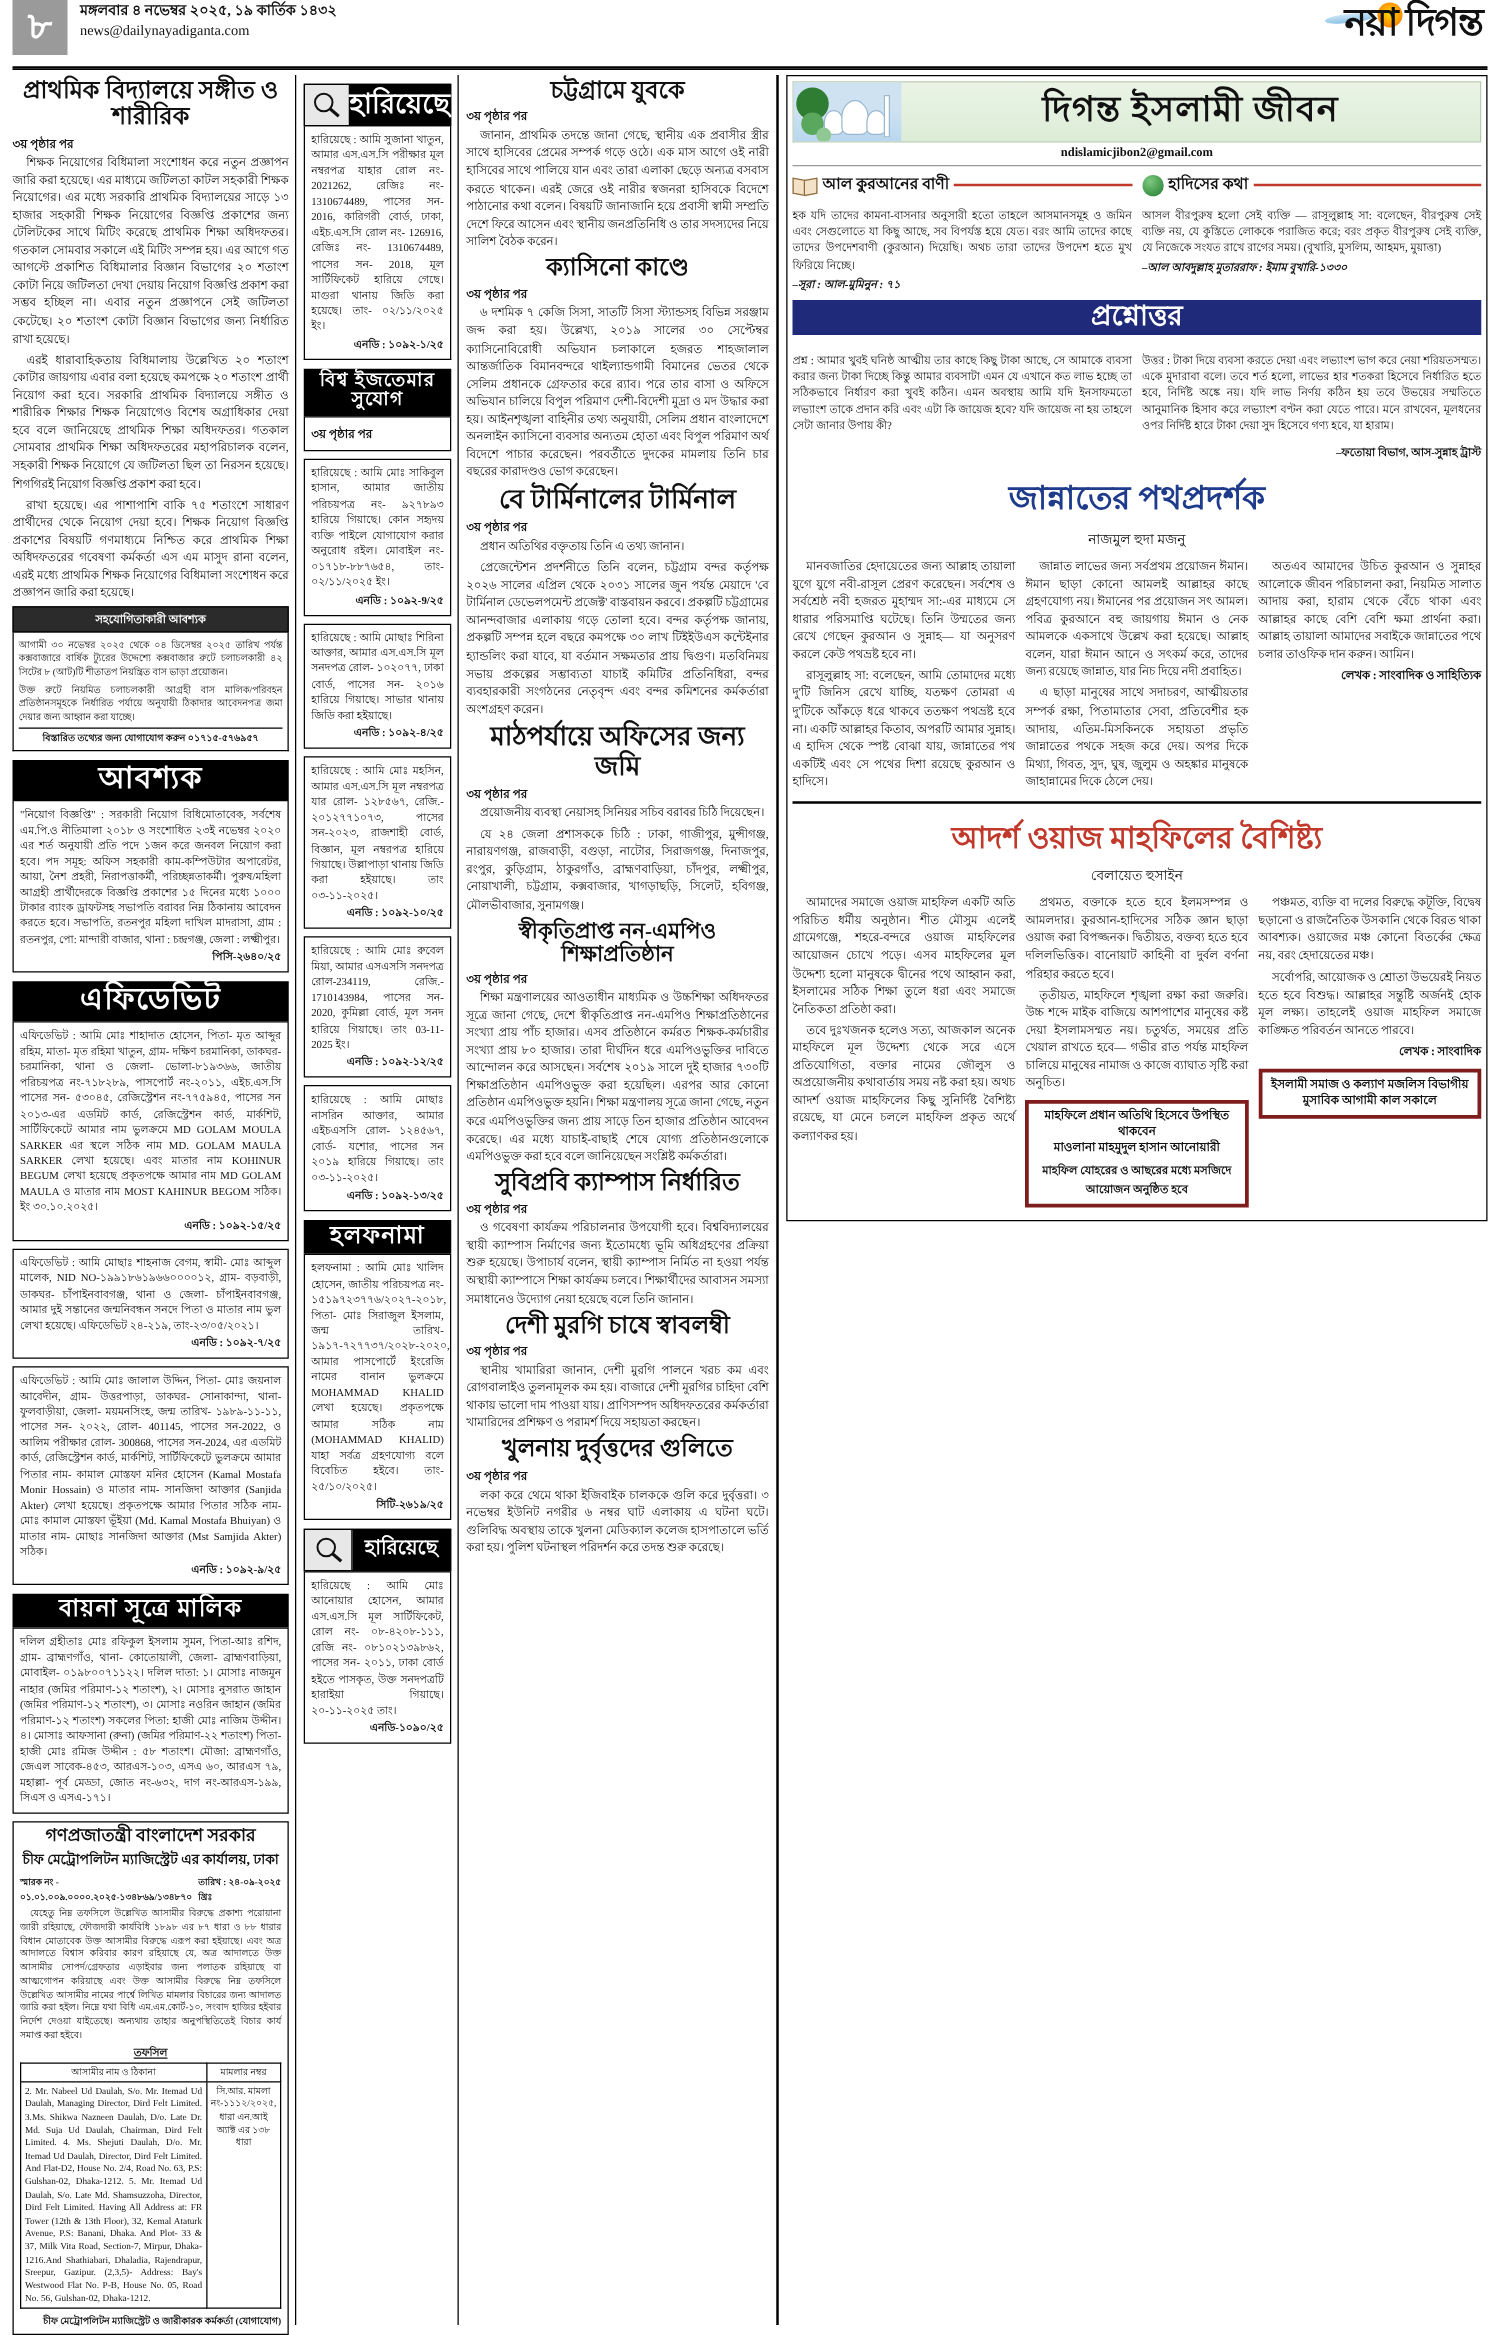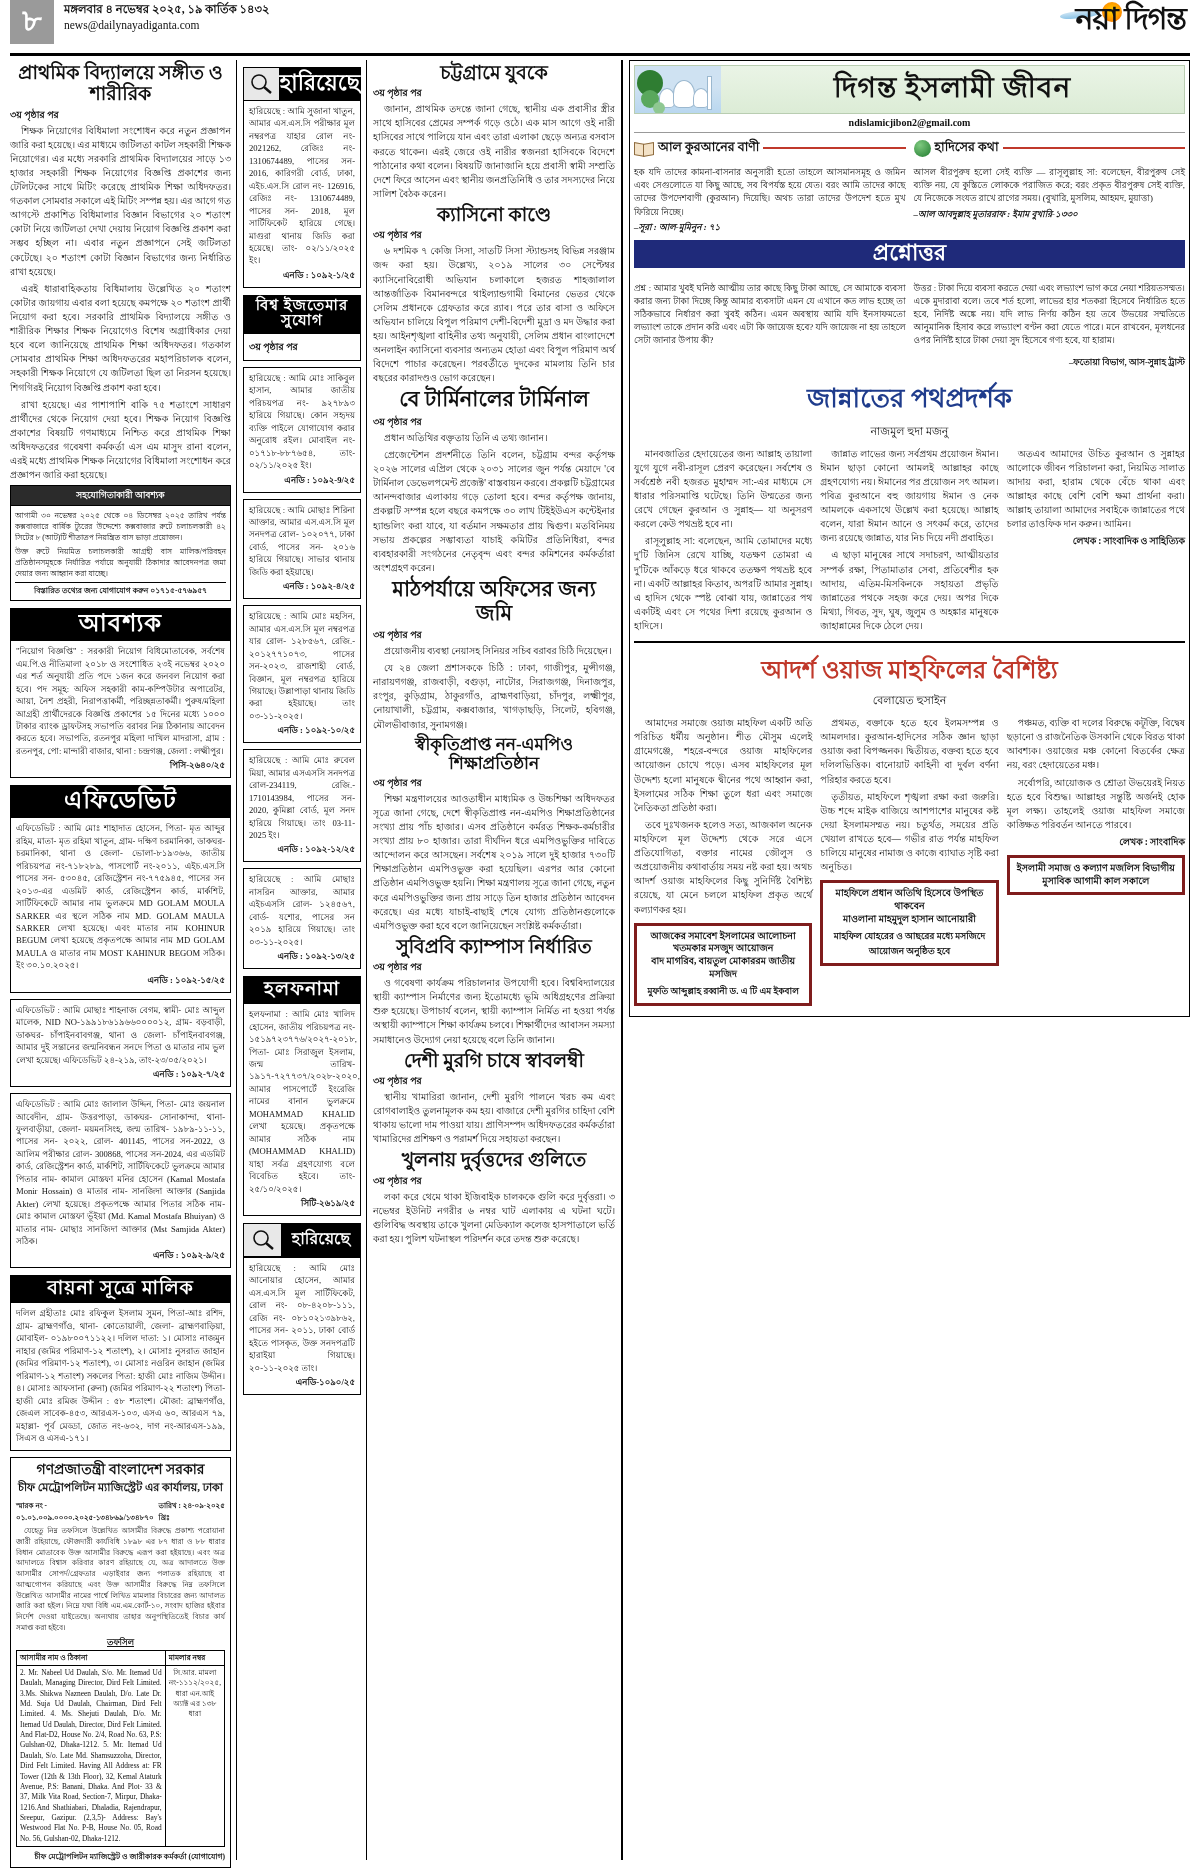--- a/index.html
+++ b/index.html
@@ -127,21 +127,21 @@
   .byline { text-align:center; font-size:11px; font-weight:normal; margin-bottom:5px; }
   .three { display:flex; gap:8px; }
   .three > div { flex:1; }
 
   .boxnote { border:3px solid #7f1d1d; padding:4px; margin:6px 0; }
   .boxnote .t { text-align:center; font-size:9.5px; font-weight:bold; line-height:1.35; }
   .boxnote .n { text-align:center; font-size:9px; font-weight:bold; margin-top:3px; }
 
   .tbl { width:100%; border-collapse:collapse; font-size:7.4px; }
   .tbl th, .tbl td { border:1px solid #000; padding:2px 3px; vertical-align:top; line-height:1.4; }
-  .tbl th { text-align:left; font-weight:bold; }
+  .tbl th { text-align:center; font-weight:normal; }
   .tbl td.en { font-family:"Liberation Serif", serif; text-align:justify; }
 </style>
 </head>
 <body>
 
 <div class="page">
 
   <div class="masthead">
     <div class="pageno">৮</div>
     <div class="masthead-meta">
@@ -388,27 +388,20 @@
           </div>
 
           <div class="rule2"></div>
 
           <div class="feature-title red">আদর্শ ওয়াজ মাহফিলের বৈশিষ্ট্য</div>
           <div class="byline">বেলায়েত হুসাইন</div>
           <div class="three">
             <div>
               <p class="body">আমাদের সমাজে ওয়াজ মাহফিল একটি অতি পরিচিত ধর্মীয় অনুষ্ঠান। শীত মৌসুম এলেই গ্রামেগঞ্জে, শহরে-বন্দরে ওয়াজ মাহফিলের আয়োজন চোখে পড়ে। এসব মাহফিলের মূল উদ্দেশ্য হলো মানুষকে দ্বীনের পথে আহ্বান করা, ইসলামের সঠিক শিক্ষা তুলে ধরা এবং সমাজে নৈতিকতা প্রতিষ্ঠা করা।</p>
               <p class="body">তবে দুঃখজনক হলেও সত্য, আজকাল অনেক মাহফিলে মূল উদ্দেশ্য থেকে সরে এসে প্রতিযোগিতা, বক্তার নামের জৌলুস ও অপ্রয়োজনীয় কথাবার্তায় সময় নষ্ট করা হয়। অথচ আদর্শ ওয়াজ মাহফিলের কিছু সুনির্দিষ্ট বৈশিষ্ট্য রয়েছে, যা মেনে চললে মাহফিল প্রকৃত অর্থে কল্যাণকর হয়।</p>
-              <div class="boxnote">
-                <div class="t">আজকের সমাবেশ ইসলামের আলোচনা</div>
-                <div class="t">খতমকার মসজুদ আয়োজন</div>
-                <div class="t">বাদ মাগরিব, বায়তুল মোকাররম জাতীয় মসজিদ</div>
-                <div class="n">মুফতি আব্দুল্লাহ রব্বানী
-ড. এ টি এম ইকবাল</div>
-              </div>
             </div>
             <div>
               <p class="body">প্রথমত, বক্তাকে হতে হবে ইলমসম্পন্ন ও আমলদার। কুরআন-হাদিসের সঠিক জ্ঞান ছাড়া ওয়াজ করা বিপজ্জনক। দ্বিতীয়ত, বক্তব্য হতে হবে দলিলভিত্তিক। বানোয়াট কাহিনী বা দুর্বল বর্ণনা পরিহার করতে হবে।</p>
               <p class="body">তৃতীয়ত, মাহফিলে শৃঙ্খলা রক্ষা করা জরুরি। উচ্চ শব্দে মাইক বাজিয়ে আশপাশের মানুষের কষ্ট দেয়া ইসলামসম্মত নয়। চতুর্থত, সময়ের প্রতি খেয়াল রাখতে হবে— গভীর রাত পর্যন্ত মাহফিল চালিয়ে মানুষের নামাজ ও কাজে ব্যাঘাত সৃষ্টি করা অনুচিত।</p>
               <div class="boxnote">
                 <div class="t">মাহফিলে প্রধান অতিথি হিসেবে উপস্থিত থাকবেন</div>
                 <div class="t">মাওলানা মাহমুদুল হাসান আনোয়ারী</div>
                 <div class="n">মাহফিল যোহরের ও আছরের মধ্যে
 মসজিদে আয়োজন অনুষ্ঠিত হবে</div>
               </div>

